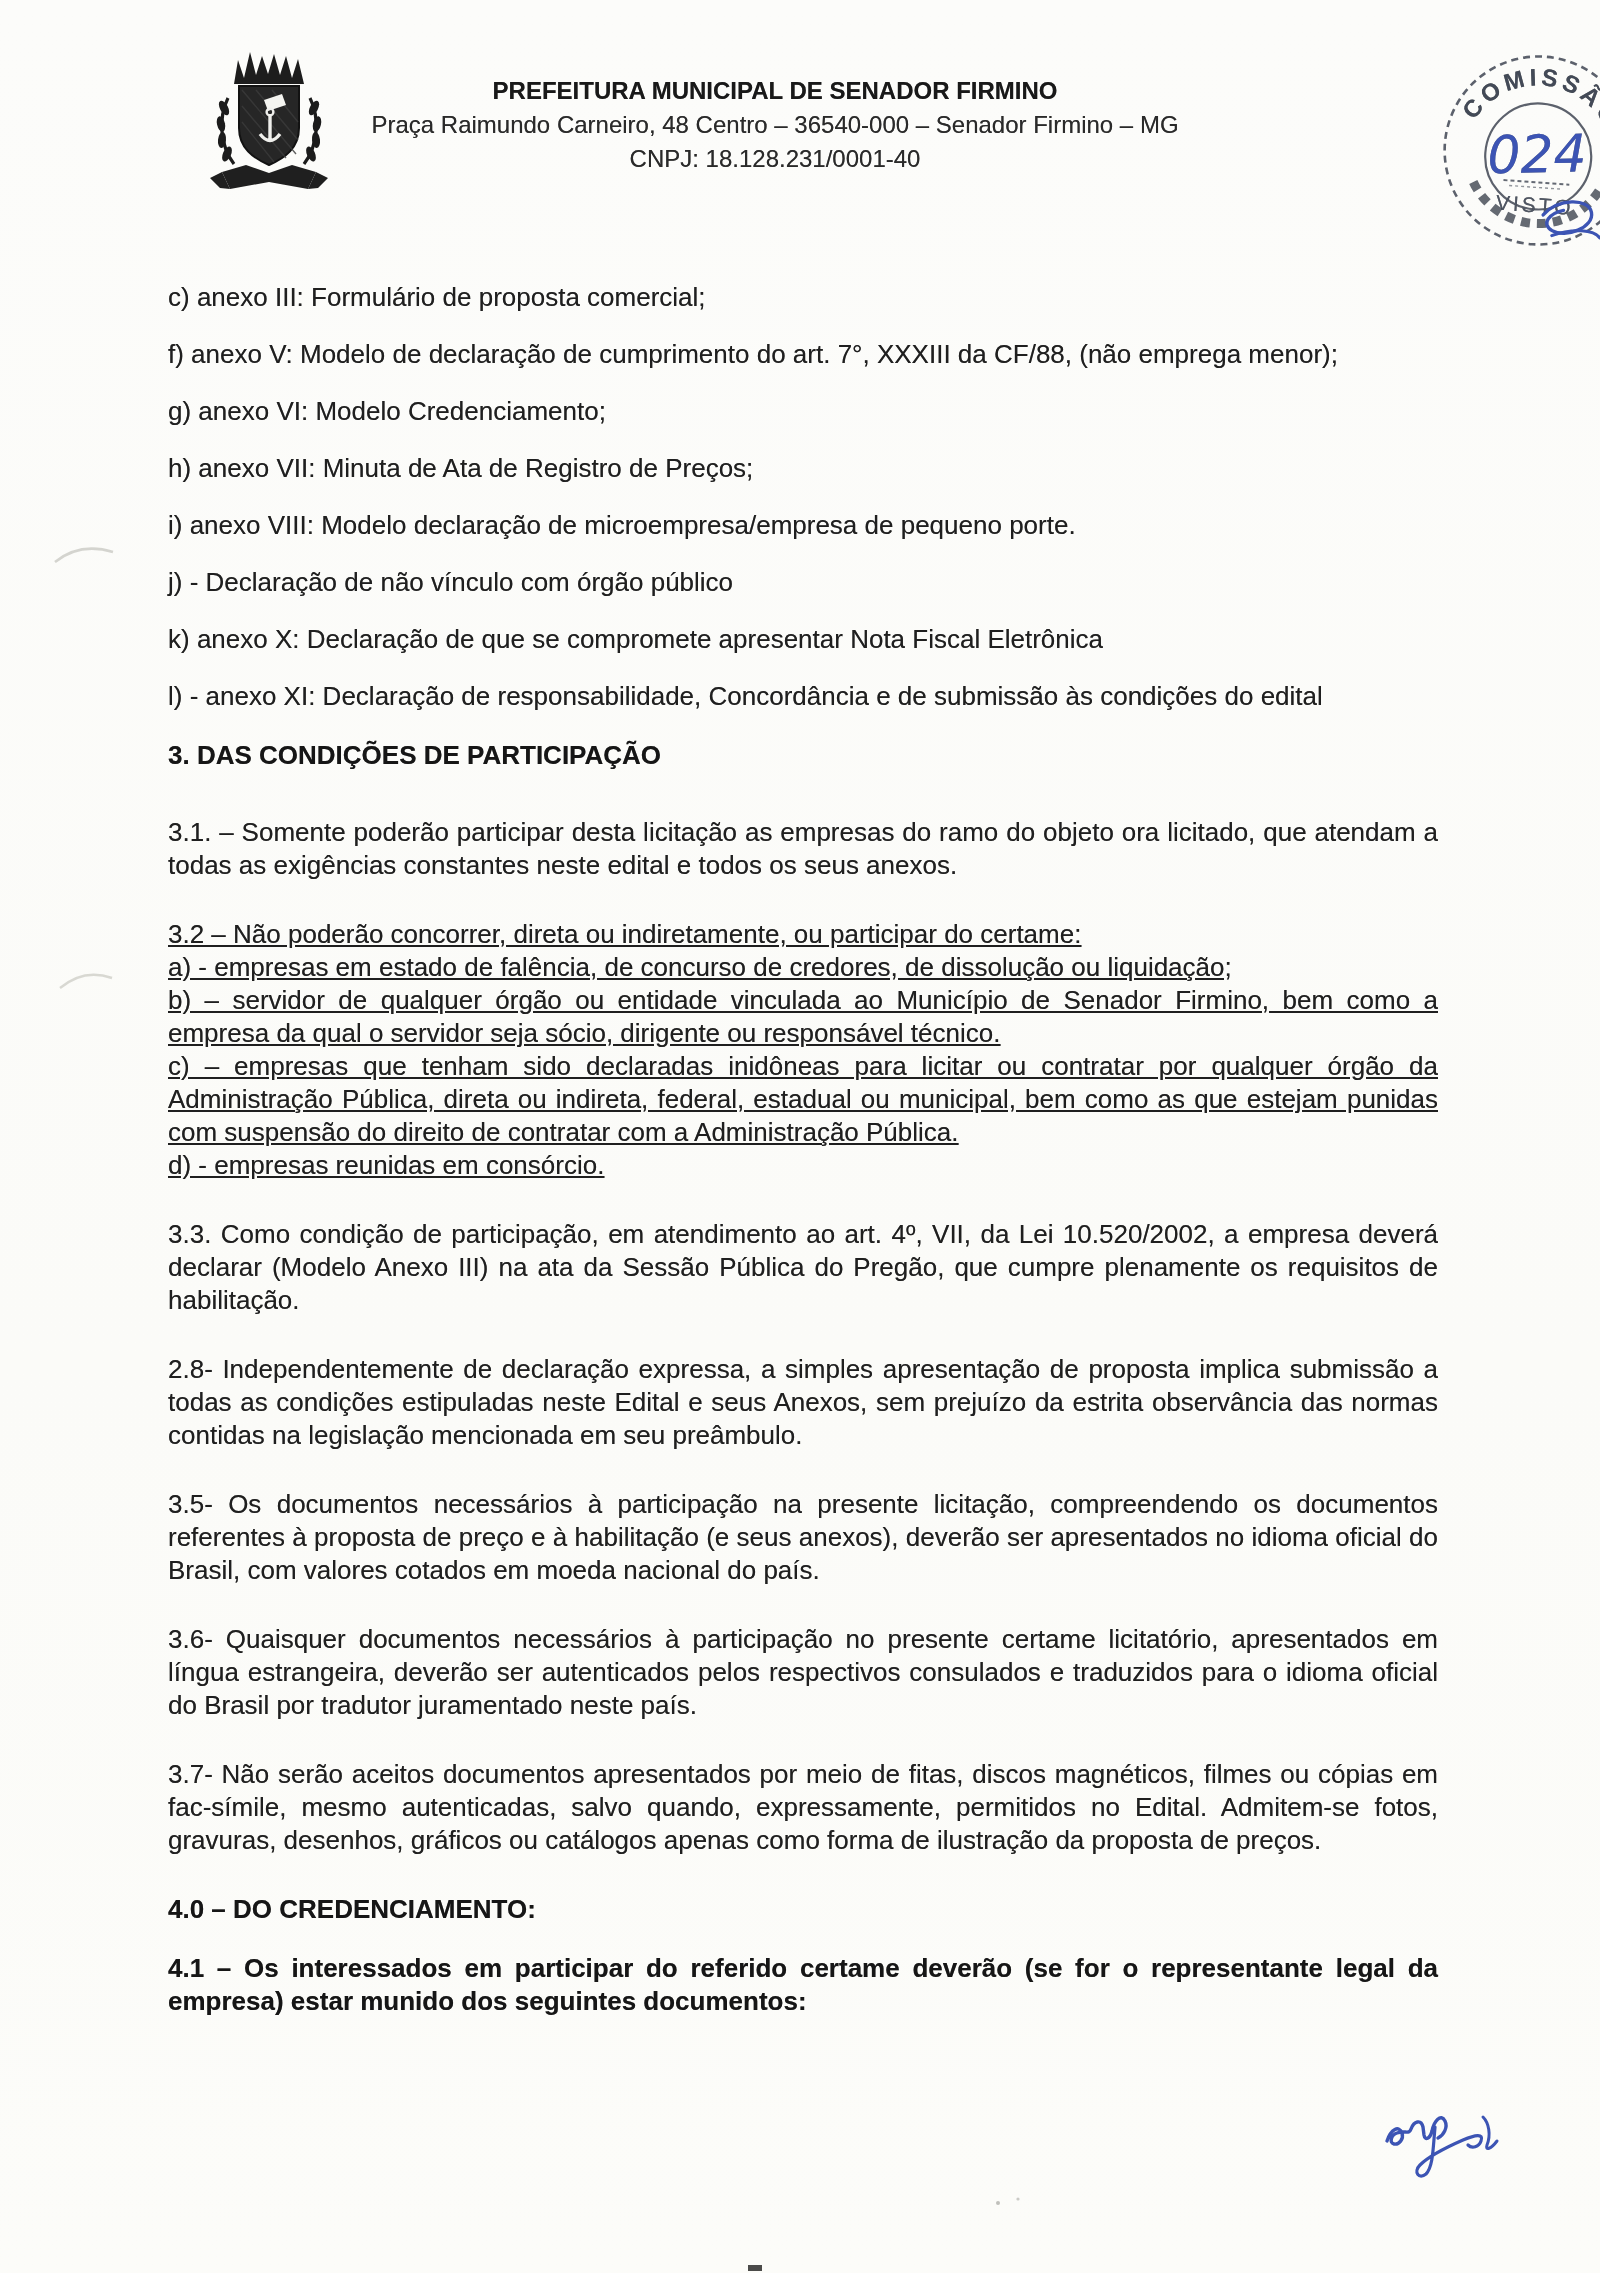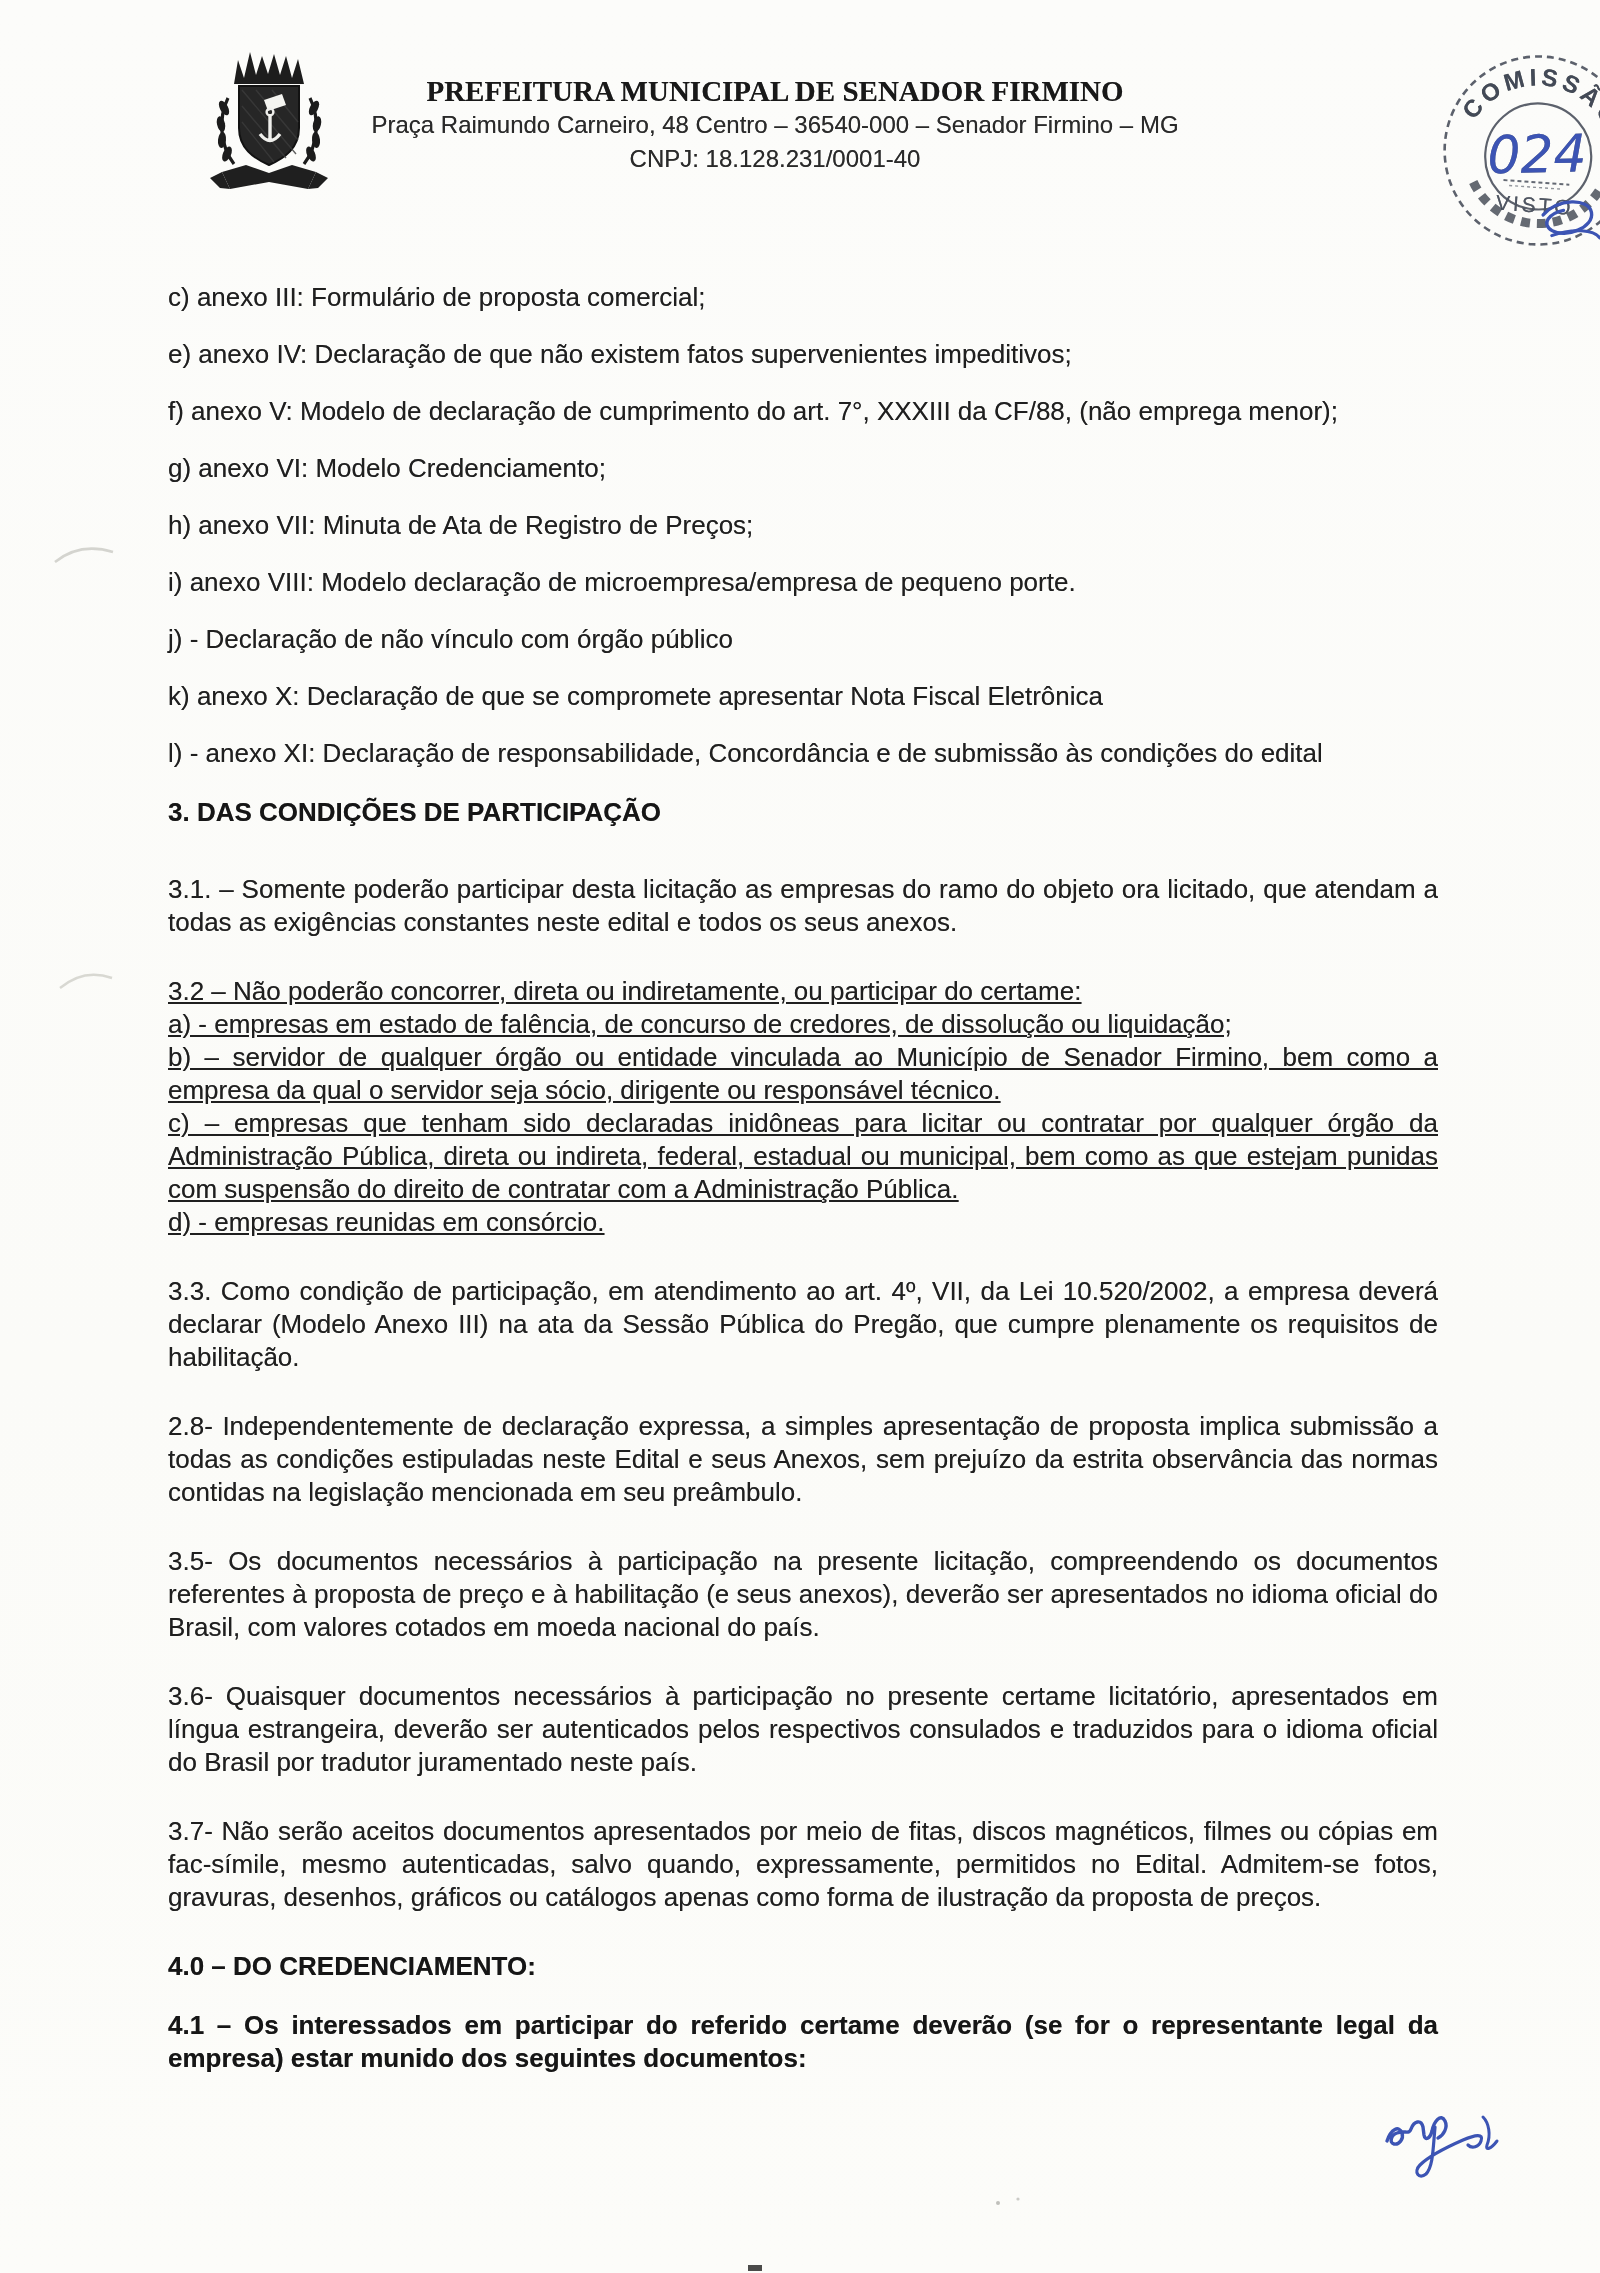--- a/index.html
+++ b/index.html
@@ -14,22 +14,22 @@
   }
   .scan-text{ text-shadow:0 0 .5px rgba(20,20,20,.55); }
 
   
   .logo{position:absolute;left:193px;top:44px;width:152px;height:160px;}
   .header-text{
     position:absolute;left:170px;top:74px;width:1210px;
     text-align:center;
   }
   .org-name{
-    font-family:Liberation Serif, serif;
-    font-weight:bold;font-size:29px;line-height:34px;color:#191919;
+    font-family:Liberation Sans, sans-serif;
+    font-weight:bold;font-size:24px;line-height:34px;color:#191919;
   }
   .addr-line{font-size:24px;line-height:34px;color:#2a2a2a;}
 
   
   .stamp{position:absolute;left:1432px;top:36px;width:200px;height:218px;transform:rotate(4deg);}
 
   
   .doc-body{
     position:absolute;left:168px;top:281px;width:1270px;
     font-size:26px;line-height:33px;color:#1f1f1f;
@@ -114,21 +114,20 @@
 
     <path d="M 44,150 A 72,72 0 0 0 170,150" fill="none" stroke="#3f4550" stroke-width="9" stroke-dasharray="9 7" opacity="0.8"></path>
 
     <path d="M 116,178 C 130,160 160,158 164,172 C 168,187 140,200 126,193 C 114,187 122,176 136,172" fill="none" stroke="#3c54b4" stroke-width="3.4" stroke-linecap="round"></path>
     <path d="M 126,198 C 146,189 168,189 174,197" fill="none" stroke="#3c54b4" stroke-width="3" stroke-linecap="round"></path>
   </svg>
 
   <main class="doc-body">
 
     <div class="annex-item">c) anexo III: Formulário de proposta comercial;</div>
-    <div class="annex-item">e) anexo IV: Declaração de que não existem fatos supervenientes impeditivos;</div>
     <div class="annex-item">f) anexo V: Modelo de declaração de cumprimento do art. 7°, XXXIII da CF/88, (não emprega menor);</div>
     <div class="annex-item">g) anexo VI: Modelo Credenciamento;</div>
     <div class="annex-item">h) anexo VII: Minuta de Ata de Registro de Preços;</div>
     <div class="annex-item">i) anexo VIII: Modelo declaração de microempresa/empresa de pequeno porte.</div>
     <div class="annex-item">j) - Declaração de não vínculo com órgão público</div>
     <div class="annex-item">k) anexo X: Declaração de que se compromete apresentar Nota Fiscal Eletrônica</div>
     <div class="annex-item">l) - anexo XI: Declaração de responsabilidade, Concordância e de submissão às condições do edital</div>
 
     <div class="sec-heading">3. DAS CONDIÇÕES DE PARTICIPAÇÃO</div>
 

